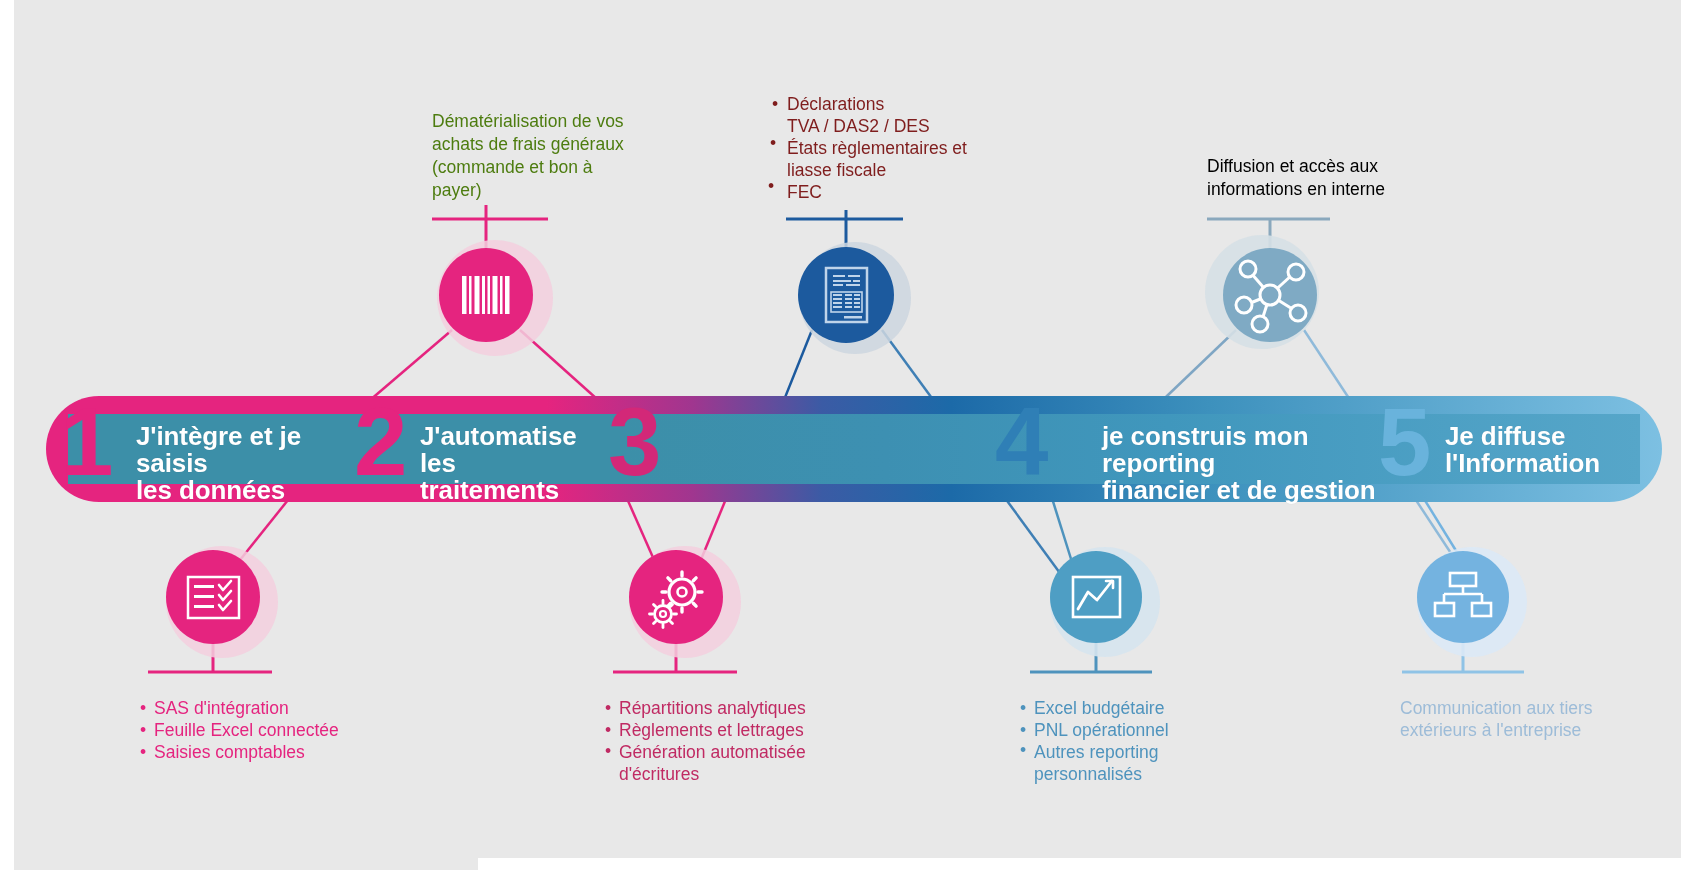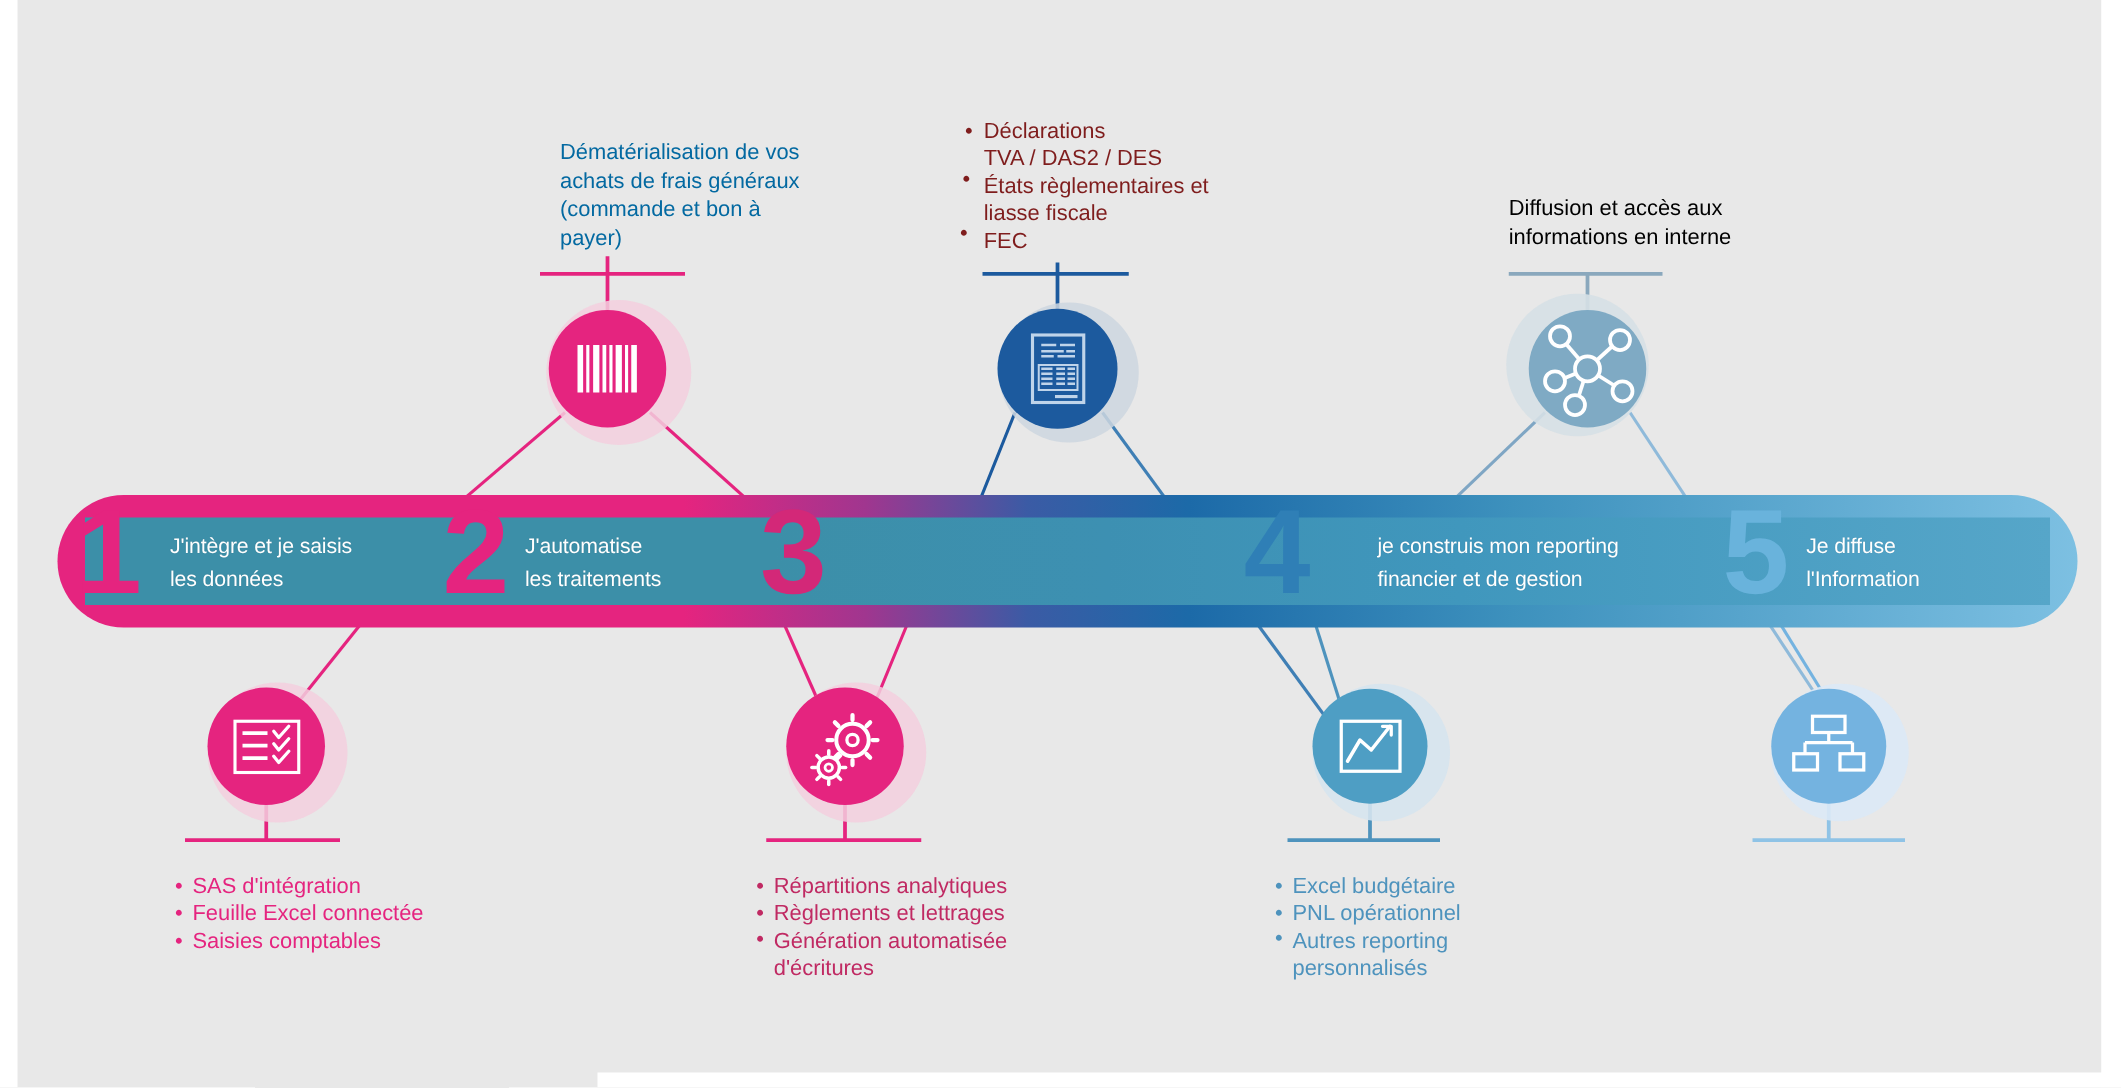--- a/index.html
+++ b/index.html
@@ -46,21 +46,21 @@
   }
 
   
   .callout {
     position: absolute;
     font-family: "Liberation Sans", sans-serif;
     font-size: 17.5px;
     line-height: 23px;
     white-space: pre-line;
   }
-  .callout.c1 { left: 448px; top: 110px; width: 210px; color: #0369a1; }
+  .callout.c1 { left: 432px; top: 110px; width: 210px; color: #4d7c0f; }
   .callout.c4 { left: 1207px; top: 155px; width: 230px; color: #000000; }
   .callout.b5 { left: 1400px; top: 697px; width: 215px; color: #9dbcd8; line-height: 22px; }
 
   .bullets {
     position: absolute;
     font-family: "Liberation Sans", sans-serif;
     font-size: 17.5px;
     line-height: 22px;
   }
   .bullets ul {
@@ -88,22 +88,22 @@
 
   .bullets.b1 { left: 140px; top: 697px; width: 230px; color: #e5247f; }
   .bullets.b2 { left: 605px; top: 697px; width: 250px; color: #c02a63; }
   .bullets.b2 li:nth-child(3)::before { top: -1px; }
   .bullets.b4 { left: 1020px; top: 697px; width: 230px; color: #4e93bd; }
   .bullets.b4 li:nth-child(3)::before { top: -2px; }
   .bar-label {
     position: absolute;
     color: #ffffff;
     font-family: "Liberation Sans", sans-serif;
-    font-weight: normal;
-    font-size: 17px;
+    font-weight: bold;
+    font-size: 26px;
     line-height: 27px;
     letter-spacing: -0.1px;
     white-space: pre-line;
     text-shadow: 0 0 1px rgba(0,0,0,0.15);
   }
   .bar-label.s1 { left: 136px; top: 423px; width: 215px; }
   .bar-label.s2 { left: 420px; top: 423px; width: 175px; }
   .bar-label.s3 { left: 668px; top: 423px; width: 290px; }
   .bar-label.s4 { left: 1058px; top: 423px; width: 275px; margin-left: 44px; }
   .bar-label.s5 { left: 1445px; top: 423px; width: 160px; }
@@ -378,18 +378,20 @@
 
   <div class="bullets b4">
     <ul>
       <li>Excel budgétaire</li>
       <li>PNL opérationnel</li>
       <li>Autres reporting
 personnalisés</li>
     </ul>
   </div>
 
+  <div class="callout b5">Communication aux tiers
+extérieurs à l'entreprise</div>
 
   <div class="gutter left"></div>
   <div class="gutter right"></div>
   <div class="bottom-strip"></div>
 
 </div>
 
 </body></html>

